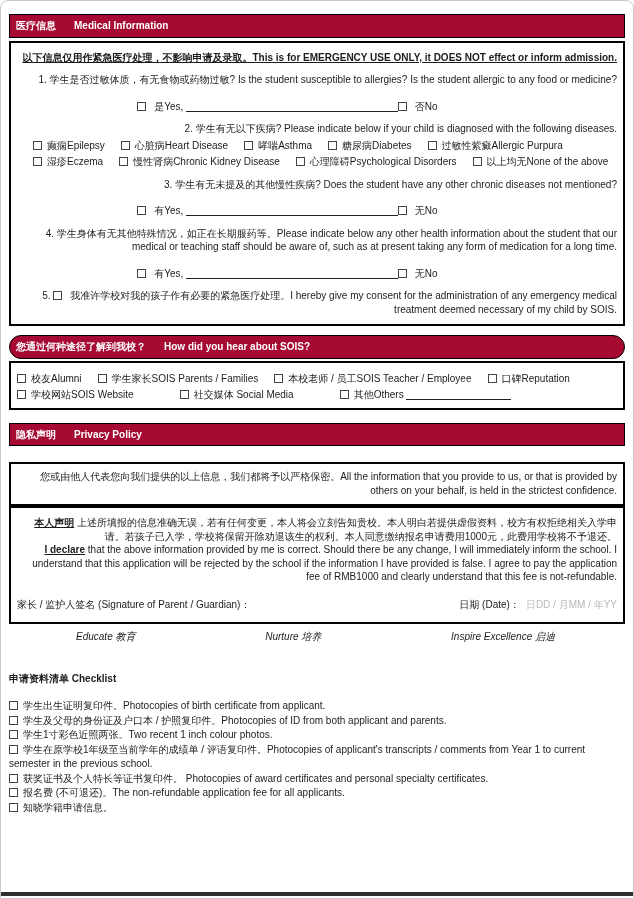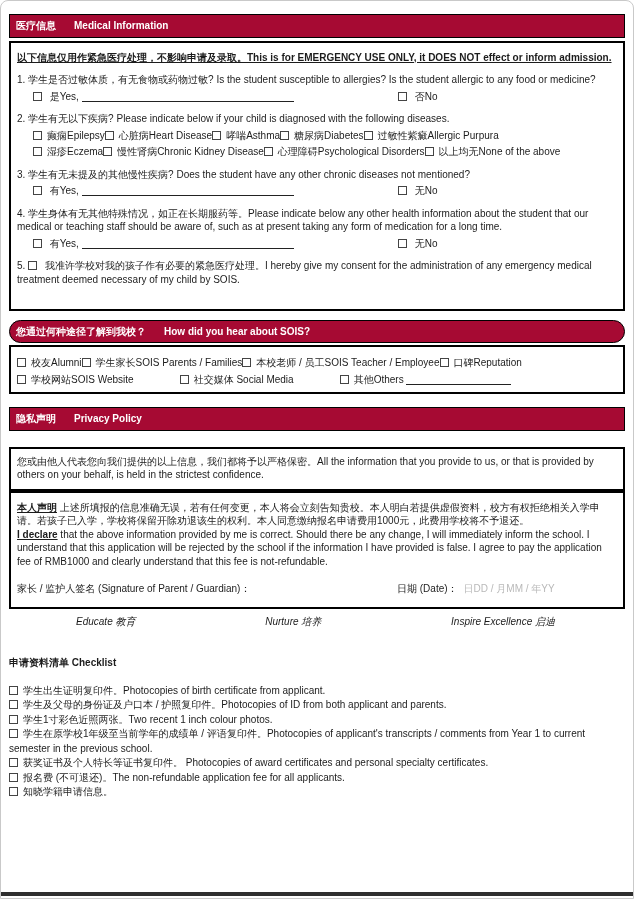--- a/index.html
+++ b/index.html
@@ -9,38 +9,38 @@
     width:634px; height:899px; position:relative; overflow:hidden;
     background:#fff; border:1px solid #c9c9c9; border-radius:8px 8px 0 0;
     font-family:"Liberation Sans","DejaVu Sans",sans-serif;
     font-size:10px; color:var(--ink); line-height:1.35;
   }
   .content { padding:13px 8px 0 8px; }
   .bar {
     background:var(--brand); color:#fff; font-weight:bold;
     border:1px solid #000; padding:4px 6px; display:flex; gap:18px; align-items:center;
   }
-  .box { border:2px solid #000; padding:6px; background:#fff; }
+  .box { border:2px solid #000; padding:6px; background:#fff;text-align:right; }
   .box1 { margin-top:3px; min-height:270px; padding:8px 6px; }
   .bar2 { margin-top:9px;border-radius:12px; }
   .box2 { margin-top:2px; min-height:38px; }
   .bar3 { margin-top:13px; }
   .box3 { margin-top:16px; min-height:44px; }
   .box4 { min-height:118px; padding:8px 6px; }
   .notice { font-weight:bold; text-decoration:underline; }
   .q { margin-top:9px; }
-  .yn { display:flex; margin:3px 0 0 16px; }
+  .yn { display:flex; margin:13px 0 0 16px; }
   .yn-left { width:365px; }
   .cb {
     display:inline-block; width:9px; height:9px; border:1px solid #444;
     background:#fff; vertical-align:-1px; margin-right:5px;
   }
   .blank { display:inline-block; width:212px; border-bottom:1px solid #222; height:11px; vertical-align:-2px; }
   .blank-sm { display:inline-block; width:105px; border-bottom:1px solid #222; height:11px; vertical-align:-2px; }
-  .optrow { margin:3px 0 0 16px; display:flex; flex-wrap:wrap; }
+  .optrow { margin:3px 0 0 16px; display:flex; flex-wrap:wrap; column-gap:16px; }
   .optrow2 { column-gap:46px; }
   .opt { white-space:nowrap; }
   .bu { font-weight:bold; text-decoration:underline; }
   .sig-row { display:flex; justify-content:space-between; margin-top:14px; align-items:baseline; }
   .date-group { width:220px; white-space:nowrap; }
   .date-ph { color:var(--muted); margin-left:6px; }
   .motto { display:flex; justify-content:space-between; padding:0 70px 0 67px; margin-top:6px; font-style:italic; }
   .checklist-heading { font-weight:bold; margin-top:28px; }
   .checklist { margin-top:14px; line-height:14.5px; }
   .checklist .item { }

